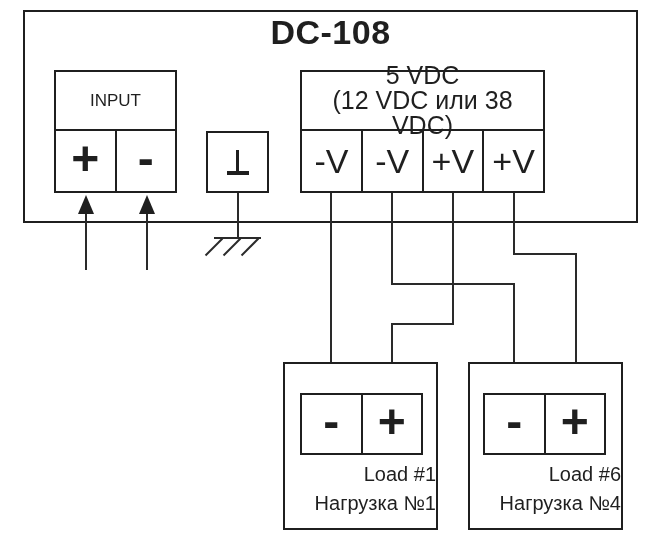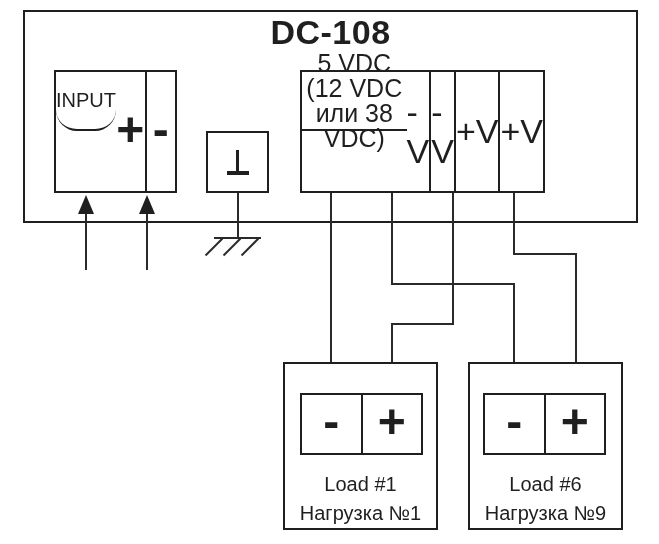--- a/index.html
+++ b/index.html
@@ -31,48 +31,48 @@
     border-right: 9px solid transparent;
     border-top: 20px solid #1f1f1f;
   }
   .device-title {
     position: absolute;
     left: 23px; top: 13px; width: 615px;
     text-align: center;
     font-size: 34px; font-weight: bold;
     letter-spacing: 0.5px;
   }
-  .terminal-block { display: flex; flex-direction: row; }
+  .terminal-block { display: flex; flex-direction: column; }
   .block-header {
     height: 59px;
     border-bottom: 2px solid #1f1f1f;
     display: flex; flex-direction: column;
     align-items: center; justify-content: center;
     text-align: center;
   }
-  .input-header { font-size: 20px; border-radius: 21px; }
+  .input-header { font-size: 17px; }
   .vdc-header { font-size: 25px; line-height: 25px; }
   .terminal-row { flex: 1; display: flex; }
   .cell {
     flex: 1;
     display: flex; align-items: center; justify-content: center;
   }
   .cell + .cell { border-left: 2px solid #1f1f1f; }
   .sign { font-size: 48px; font-weight: bold; line-height: 1; padding-bottom: 4px; }
   .vlabel { font-size: 34px; }
   .note-block {
     position: absolute;
     left: 5px; top: 284px; width: 210px;
     text-align: center;
     font-size: 26px; line-height: 31px;
   }
   .load-text {
     position: absolute;
-    left: 0; right: 0; top: 106px;
-    text-align: center;
+    left: 0; right: 0; top: 96px;
+    text-align: right;
     font-size: 20px; line-height: 29px;
   }
   .hatch {
     position: absolute; width: 24px; height: 2px;
     background: #2a2a2a; transform: rotate(-45deg);
   }
   .earth-vbar { position: absolute; left: 28px; top: 17px; width: 3px;  height: 23px; background: #1f1f1f; }
   .earth-hbar { position: absolute; left: 19px; top: 38px; width: 22px; height: 4px;  background: #1f1f1f; }
 </style>
 </head>
@@ -180,17 +180,17 @@
         <div class="cell">
           <span class="sign">-</span>
         </div>
         <div class="cell">
           <span class="sign">+</span>
         </div>
       </div>
     </div>
     <div class="load-text">
       <div>Load #6</div>
-      <div>Нагрузка №9</div>
+      <div>Нагрузка №4</div>
     </div>
   </div>
 
 </div>
 
 </body></html>

